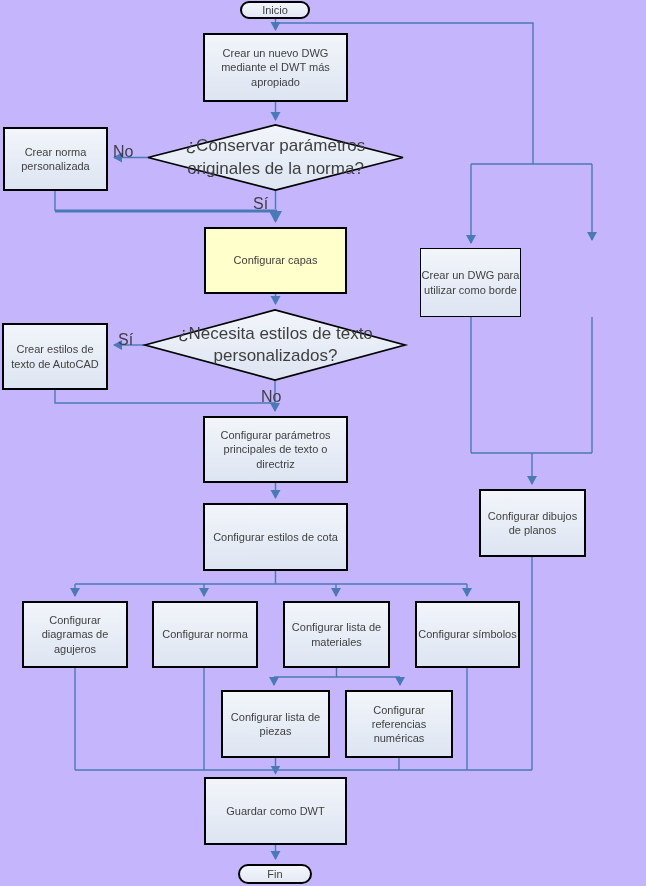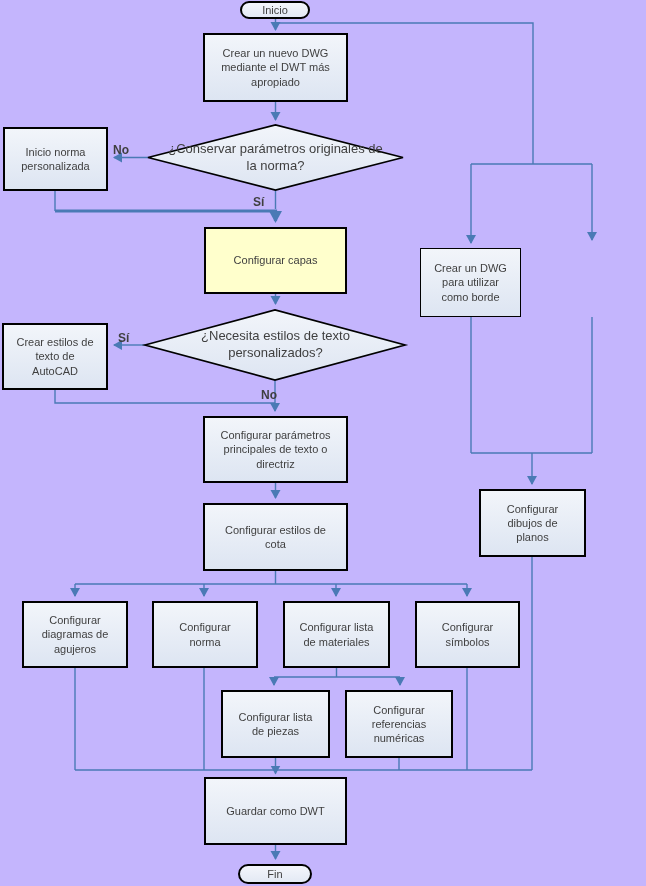--- a/index.html
+++ b/index.html
@@ -4,34 +4,34 @@
 <style>
   html,body{margin:0;padding:0;background:#ffffff;}
   .stage{
     position:relative;width:646px;height:886px;background:#c4b5fd;
     font-family:"Liberation Sans",sans-serif;color:#3f3f3f;overflow:hidden;
   }
   .edges{position:absolute;left:0;top:0;z-index:0;}
   .node{
     position:absolute;z-index:2;display:flex;align-items:center;justify-content:center;
     text-align:center;font-size:11px;line-height:1.3;color:#3f3f3f;
-    box-sizing:border-box;padding:2px 12px;
+    box-sizing:border-box;padding:2px 0;
   }
   .process{background:linear-gradient(#f2f5fa,#dde5f2);border:2px solid #000;}
   .thin{border-width:1px;}
   .highlight{background:#ffffcc;border:2px solid #000;}
   .terminator{
     background:linear-gradient(#f4f6fb,#e3e9f4);border:2px solid #000;border-radius:10px;
     padding:0 4px;
   }
   .decision-text{
     position:absolute;z-index:2;display:flex;align-items:center;justify-content:center;
-    text-align:center;font-size:13px;line-height:1.3;color:#3f3f3f;
+    text-align:center;font-size:17px;line-height:1.3;color:#3f3f3f;
   }
-  .edge-label{position:absolute;z-index:3;font-size:12px;color:#3f3f3f;background:transparent;font-weight:bold;}
+  .edge-label{position:absolute;z-index:3;font-size:16px;color:#3f3f3f;background:transparent;}
 </style>
 </head>
 <body>
 
 <div class="stage">
 
   <svg class="edges" width="646" height="886" viewBox="0 0 646 886">
     <defs>
       <marker id="arr" markerUnits="userSpaceOnUse" markerWidth="11" markerHeight="11" refX="8" refY="5" orient="auto">
         <path d="M0,0 L9,5 L0,10 z" fill="#4a7ab5"></path>
@@ -106,21 +106,21 @@
     <polygon points="145,345 275,310 405,345 275,380" fill="url(#nodeFill)" stroke="#000" stroke-width="1.7"></polygon>
   </svg>
 
   <div class="node terminator" style="left:240px;top:1px;width:70px;height:18px;">Inicio</div>
   <div class="node terminator" style="left:238px;top:864px;width:74px;height:20px;">Fin</div>
 
   <div class="node process" style="left:203px;top:33px;width:145px;height:69px;">Crear un nuevo DWG mediante el DWT más apropiado</div>
 
   <div class="decision-text" style="left:168px;top:131px;width:215px;height:53px;">¿Conservar parámetros originales de la norma?</div>
 
-  <div class="node process" style="left:3px;top:127px;width:105px;height:64px;">Inicio norma personalizada</div>
+  <div class="node process" style="left:3px;top:127px;width:105px;height:64px;">Crear norma personalizada</div>
 
   <div class="node highlight" style="left:204px;top:227px;width:143px;height:67px;">Configurar capas</div>
 
   <div class="decision-text" style="left:168px;top:317px;width:215px;height:56px;">¿Necesita estilos de texto personalizados?</div>
 
   <div class="node process" style="left:2px;top:311px;width:106px;height:67px;margin-top:12px;">Crear estilos de texto de AutoCAD</div>
 
   <div class="node process" style="left:203px;top:416px;width:145px;height:67px;">Configurar parámetros principales de texto o directriz</div>
 
   <div class="node process" style="left:22px;top:601px;width:106px;height:67px;">Configurar diagramas de agujeros</div>

